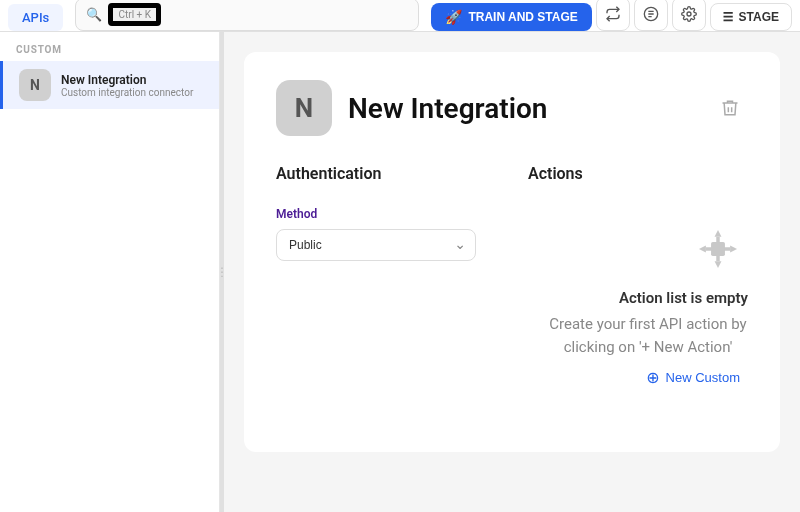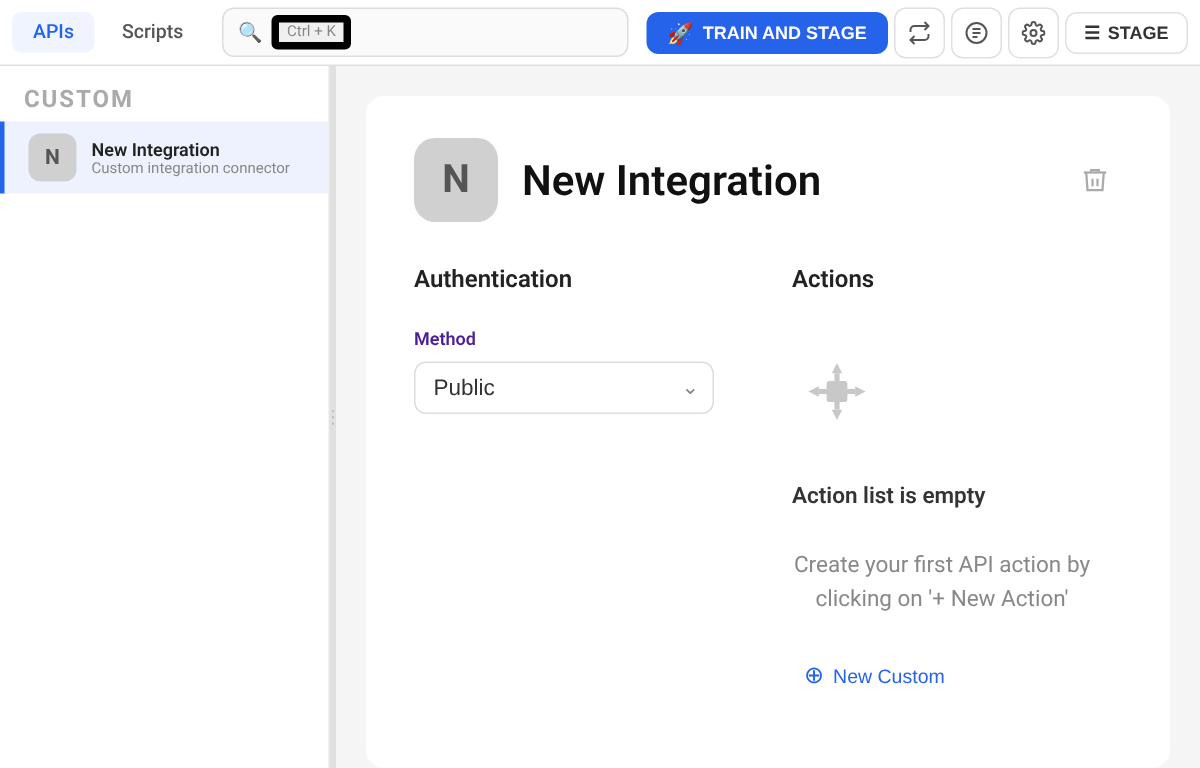--- a/index.html
+++ b/index.html
@@ -9,24 +9,24 @@
       width: 800px;
       height: 512px;
       overflow: hidden;
       display: flex;
       flex-direction: column;
     }
 
     
     .topbar {
       display: flex;
-      align-items: center;
+      align-items: flex-end;
       background: #ffffff;
       border-bottom: 1px solid #e0e0e0;
-      height: 44px;
+      height: 32px;
       padding: 0 8px;
       gap: 4px;
       flex-shrink: 0;
     }
     .topbar-tab {
       padding: 6px 14px;
       border-radius: 6px;
       cursor: pointer;
       font-size: 13px;
       font-weight: 500;
@@ -121,21 +121,21 @@
     
     .sidebar {
       width: 220px;
       background: #ffffff;
       border-right: 1px solid #e5e5e5;
       padding: 12px 0;
       flex-shrink: 0;
       overflow-y: auto;
     }
     .sidebar-section-label {
-      font-size: 16px;
+      font-size: 10px;
       font-weight: 700;
       color: #aaa;
       letter-spacing: 0.08em;
       padding: 0 16px 6px;
       text-transform: uppercase;
     }
     .sidebar-item {
       display: flex;
       align-items: center;
       gap: 10px;
@@ -262,21 +262,21 @@
     }
     .method-select-wrapper {
       position: relative;
       max-width: 200px;
     }
     .method-select-wrapper select {
       width: 100%;
       border: 1px solid #ddd;
       border-radius: 8px;
       padding: 8px 32px 8px 12px;
-      font-size: 15px;
+      font-size: 12px;
       color: #333;
       background: white;
       appearance: none;
       cursor: pointer;
       outline: none;
     }
     .method-select-wrapper::after {
       content: '⌄';
       position: absolute;
       right: 10px;
@@ -284,23 +284,23 @@
       transform: translateY(-55%);
       color: #888;
       pointer-events: none;
       font-size: 14px;
     }
 
     
     .actions-empty {
       display: flex;
       flex-direction: column;
-      align-items: flex-start;
+      align-items: flex-end;
       padding: 20px 0;
-      gap: 26px;
+      gap: 6px;
     }
     .move-icon {
       width: 60px;
       height: 60px;
       display: flex;
       align-items: center;
       justify-content: center;
       margin-bottom: 4px;
     }
     .move-icon svg {
@@ -333,21 +333,20 @@
     }
     .new-action-btn .plus-circle {
       font-size: 16px;
     }
   </style>
 </head>
 <body>
 
 <div class="topbar">
   <div class="topbar-tab active">APIs</div>
-  <div class="topbar-tab">Scripts</div>
 
   <div class="search-bar">
     <span style="color:#aaa;font-size:13px;">🔍</span>
     <span class="search-shortcut">Ctrl + K</span>
   </div>
 
   <button class="train-btn">
     <span class="train-icon">🚀</span>
     <span>TRAIN AND STAGE</span>
   </button>

